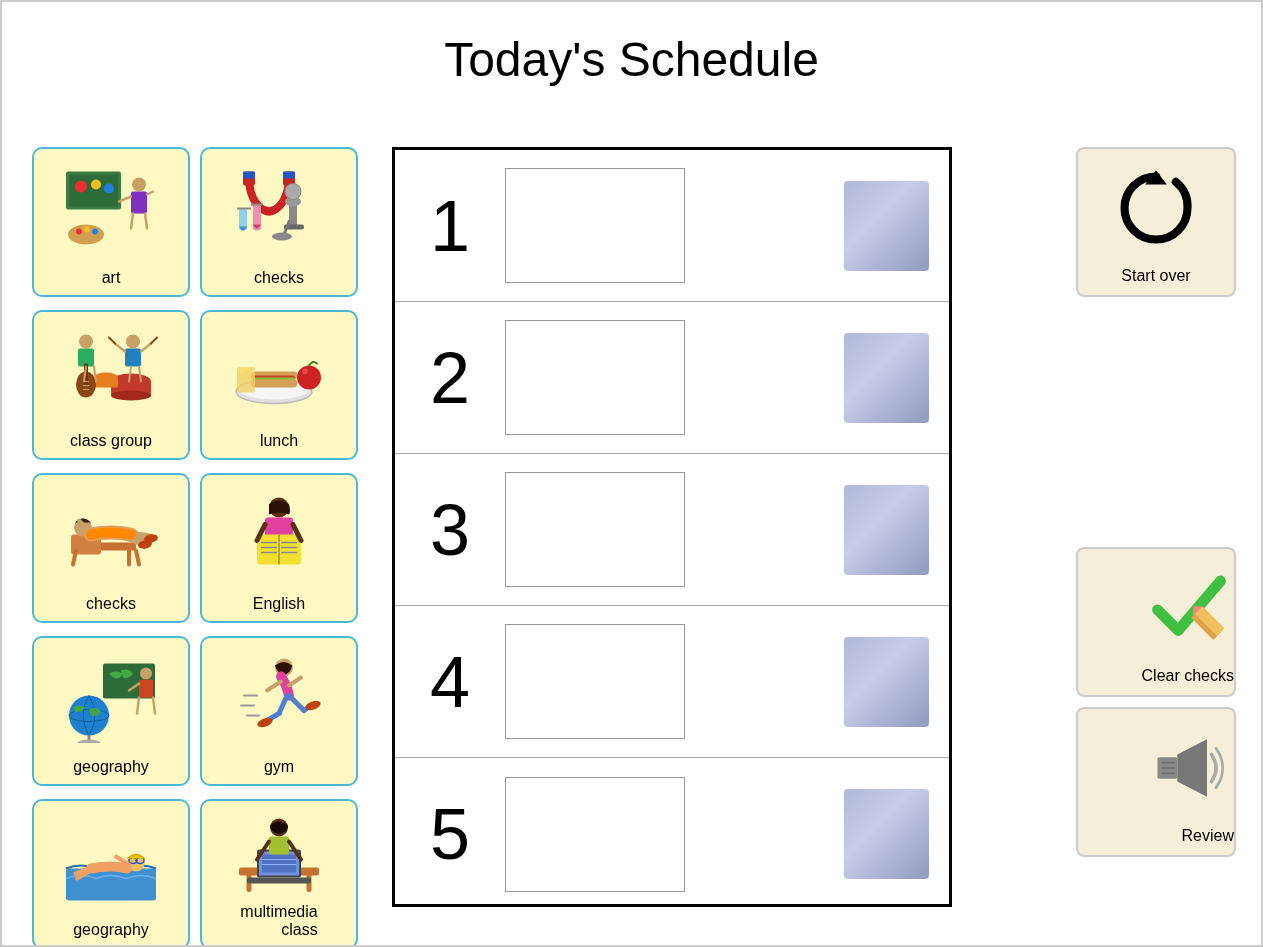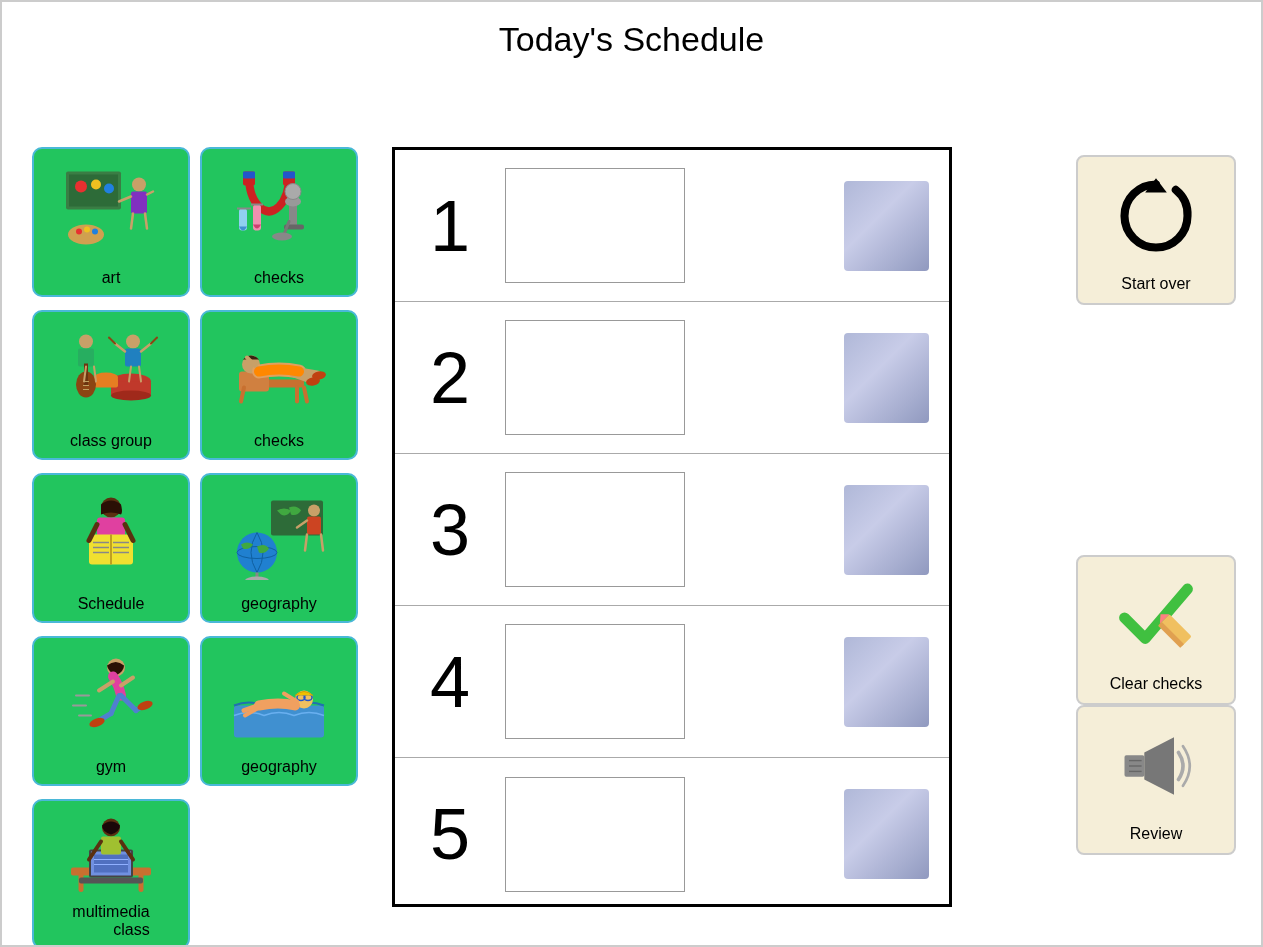--- a/index.html
+++ b/index.html
@@ -9,23 +9,23 @@
       background: #fff;
       font-family: Arial, sans-serif;
       overflow: hidden;
       position: relative;
       border: 2px solid #ccc;
     }
 
     
     #title {
       text-align: center;
-      font-size: 34px;
+      font-size: 48px;
       font-weight: normal;
-      padding-top: 18px;
+      padding-top: 30px;
       padding-bottom: 10px;
     }
 
     
     #left-panel {
       position: absolute;
       left: 30px;
       top: 145px;
       display: grid;
       grid-template-columns: 160px 160px;
@@ -35,21 +35,21 @@
 
     .activity-card {
       border: 2px solid #4ab8d8;
       border-radius: 10px;
       display: flex;
       flex-direction: column;
       align-items: center;
       justify-content: flex-end;
       padding-bottom: 8px;
       cursor: pointer;
-      background: #22c55e;
+      background: #fef9c3;
       width: 158px;
       height: 150px;
     }
 
     .activity-card .card-icon {
       flex: 1;
       display: flex;
       align-items: center;
       justify-content: center;
       font-size: 50px;
@@ -263,20 +263,43 @@
 
         <line x1="70" y1="37" x2="68" y2="52" stroke="#c8a068" stroke-width="2" stroke-linecap="round"></line>
         <line x1="78" y1="37" x2="80" y2="52" stroke="#c8a068" stroke-width="2" stroke-linecap="round"></line>
         <line x1="25" y1="37" x2="23" y2="52" stroke="#c8a068" stroke-width="2" stroke-linecap="round"></line>
         <line x1="33" y1="37" x2="35" y2="52" stroke="#c8a068" stroke-width="2" stroke-linecap="round"></line>
       </svg>
     </div>
     <span class="card-label">class group</span>
   </div>
 
+  <div class="activity-card">
+    <div class="card-icon">
+      <svg class="card-svg" viewBox="0 0 100 85" xmlns="http://www.w3.org/2000/svg">
+
+        <ellipse cx="45" cy="62" rx="38" ry="12" fill="#e0e0e0" stroke="#bbb" stroke-width="1.5"></ellipse>
+        <ellipse cx="45" cy="60" rx="35" ry="10" fill="#f5f5f5"></ellipse>
+
+        <rect x="22" y="42" width="46" height="8" fill="#d4a058" rx="3"></rect>
+        <rect x="24" y="46" width="42" height="6" fill="#cc4422" rx="2"></rect>
+        <rect x="24" y="48" width="42" height="4" fill="#80c040" rx="1"></rect>
+        <rect x="22" y="50" width="46" height="8" fill="#d4a058" rx="3"></rect>
+
+        <circle cx="80" cy="48" r="12" fill="#cc2222"></circle>
+        <path d="M80,36 Q84,30 88,34" fill="none" stroke="#4a8020" stroke-width="2" stroke-linecap="round"></path>
+        <circle cx="76" cy="42" r="3" fill="#ff6666" opacity="0.5"></circle>
+
+        <rect x="8" y="38" width="18" height="25" fill="#f0d060" rx="2" opacity="0.8"></rect>
+        <path d="M8,38 Q17,48 26,38" fill="#f0c020" opacity="0.5"></path>
+        <rect x="8" y="38" width="18" height="5" fill="#f5e080" opacity="0.7"></rect>
+      </svg>
+    </div>
+    <span class="card-label">lunch</span>
+  </div>
 
   <div class="activity-card">
     <div class="card-icon">
       <svg class="card-svg" viewBox="0 0 100 85" xmlns="http://www.w3.org/2000/svg">
 
         <rect x="15" y="50" width="60" height="8" fill="#c87030" rx="3"></rect>
         <rect x="10" y="42" width="30" height="20" fill="#d08040" rx="3"></rect>
         <line x1="15" y1="58" x2="12" y2="72" stroke="#c87030" stroke-width="4" stroke-linecap="round"></line>
         <line x1="68" y1="58" x2="68" y2="72" stroke="#c87030" stroke-width="4" stroke-linecap="round"></line>
         <line x1="75" y1="58" x2="78" y2="72" stroke="#c87030" stroke-width="4" stroke-linecap="round"></line>
@@ -318,21 +341,21 @@
         <line x1="32" y1="55" x2="48" y2="55" stroke="#888" stroke-width="1.5"></line>
         <line x1="32" y1="60" x2="48" y2="60" stroke="#888" stroke-width="1.5"></line>
         <line x1="52" y1="50" x2="68" y2="50" stroke="#888" stroke-width="1.5"></line>
         <line x1="52" y1="55" x2="68" y2="55" stroke="#888" stroke-width="1.5"></line>
         <line x1="52" y1="60" x2="68" y2="60" stroke="#888" stroke-width="1.5"></line>
 
         <line x1="36" y1="32" x2="28" y2="48" stroke="#5a3010" stroke-width="5" stroke-linecap="round"></line>
         <line x1="64" y1="32" x2="72" y2="48" stroke="#5a3010" stroke-width="5" stroke-linecap="round"></line>
       </svg>
     </div>
-    <span class="card-label">Schedule</span>
+    <span class="card-label">English</span>
   </div>
 
   <div class="activity-card">
     <div class="card-icon">
       <svg class="card-svg" viewBox="0 0 100 85" xmlns="http://www.w3.org/2000/svg">
 
         <circle cx="28" cy="60" r="20" fill="#2080d0"></circle>
         <path d="M28,40 Q22,50 22,60 Q22,70 28,80" fill="none" stroke="#1060a0" stroke-width="1"></path>
         <path d="M28,40 Q34,50 34,60 Q34,70 28,80" fill="none" stroke="#1060a0" stroke-width="1"></path>
         <ellipse cx="28" cy="60" rx="20" ry="6" fill="none" stroke="#1060a0" stroke-width="1"></ellipse>
@@ -486,21 +509,21 @@
       <svg class="start-over-svg" viewBox="0 0 100 100" xmlns="http://www.w3.org/2000/svg">
 
         <path d="M50,15 A35,35 0 1,0 85,50 A35,35 0 0,0 72,21" fill="none" stroke="#000" stroke-width="9" stroke-linecap="round"></path>
 
         <polygon points="50,8 38,24 62,24" fill="#000"></polygon>
       </svg>
     </div>
     <span class="btn-label">Start over</span>
   </div>
 
-  <div class="action-btn" style="margin-top: 250px;">
+  <div class="action-btn" style="margin-top: 250px; align-items: flex-end;">
     <div class="btn-icon">
       <svg class="clear-checks-svg" viewBox="0 0 100 100" xmlns="http://www.w3.org/2000/svg">
 
         <polyline points="15,52 38,75 85,20" fill="none" stroke="#40c040" stroke-width="12" stroke-linecap="round" stroke-linejoin="round"></polyline>
 
         <rect x="55" y="58" width="35" height="15" fill="#f0c060" rx="2" transform="rotate(45 72 65)"></rect>
         <rect x="55" y="70" width="35" height="6" fill="#e0a050" rx="1" transform="rotate(45 72 65)"></rect>
         <polygon points="55,58 55,73 48,65" fill="#ff8080" transform="rotate(45 72 65)"></polygon>
       </svg>
     </div>
@@ -527,20 +550,22 @@
 
 </div>
 
 <style>
   
   #right-panel {
     justify-content: flex-start;
     gap: 0;
   }
   #right-panel .action-btn:nth-child(1) {
-    margin-top: 8px;
+    margin-top: 0;
   }
   #right-panel .action-btn:nth-child(2) {
     margin-top: 290px;
   }
   #right-panel .action-btn:nth-child(3) {
+    margin-top: 10px;
+    align-items: flex-end;
   }
 </style>
 
 </body></html>

